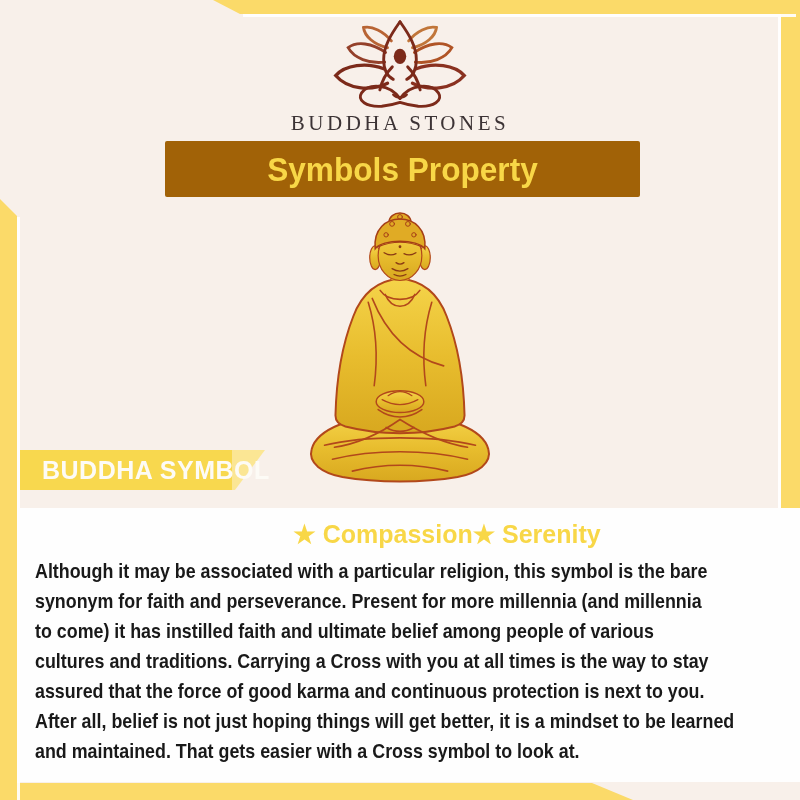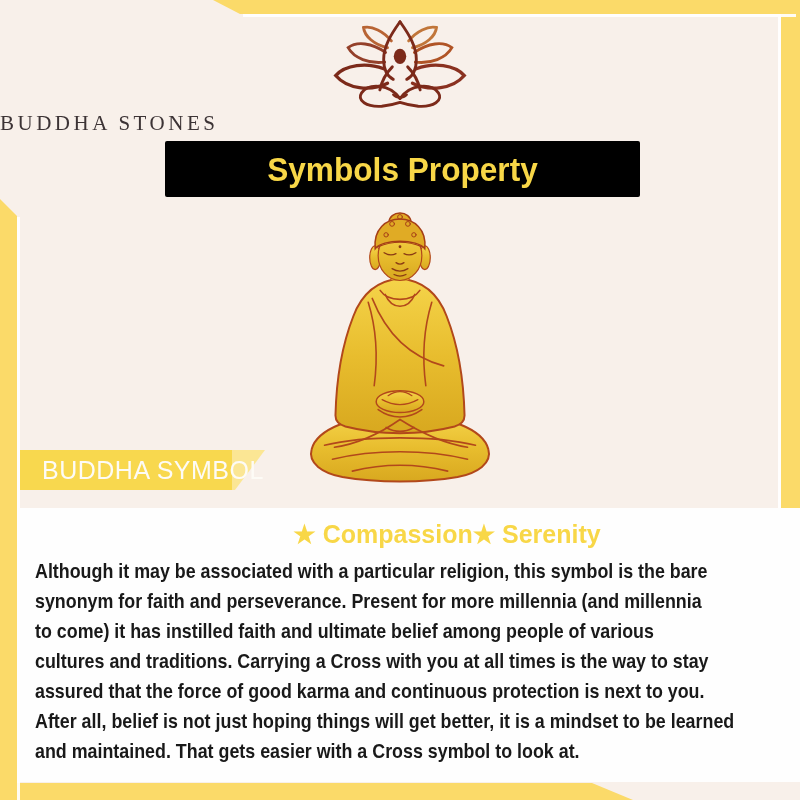--- a/index.html
+++ b/index.html
@@ -20,39 +20,39 @@
     clip-path:polygon(0 0,100% 17px,100% 100%,0 100%);}
   .bottom-bar{left:0;top:783px;width:633px;height:17px;
     clip-path:polygon(0 0,592px 0,100% 100%,0 100%);}
   .sep{background:rgba(255,255,255,.92);}
   .sep-h{left:243px;top:14px;width:553px;height:3px;}
   .sep-v{left:778px;top:17px;width:3px;height:538px;}
   .sep-vl{left:17px;top:217px;width:3px;height:583px;}
 
   
   .logo{left:305px;top:16px;width:190px;height:96px;}
-  .brand{left:0;top:110px;width:800px;height:26px;text-align:left;
+  .brand{left:0;top:110px;width:800px;height:26px;text-align:center;
     font-family:"Liberation Serif",serif;font-size:21px;letter-spacing:3.5px;
     color:#3c3335;line-height:26px;}
 
   
-  .title-box{left:165px;top:141px;width:475px;height:56px;background:#000000;border-radius:2px;}
+  .title-box{left:165px;top:141px;width:475px;height:56px;background:#a16207;border-radius:2px;}
   .title-text{width:100%;height:100%;display:flex;align-items:center;justify-content:center;
     font-size:34px;font-weight:bold;color:#f8d747;transform:scaleX(.93);}
 
   
   .statue{left:288px;top:211px;width:224px;height:278px;}
 
   
   .badge-main{left:20px;top:450px;width:225px;height:40px;background:#f8d84e;
     clip-path:polygon(0 0,100% 0,94.5% 100%,0 100%);}
   .badge-fold{left:232px;top:450px;width:33px;height:40px;background:#fbe694;
     clip-path:polygon(0 0,100% 0,3px 100%,0 100%);}
   .badge-label{left:42px;top:450px;height:40px;line-height:40px;
-    font-size:25px;font-weight:normal;color:#fdfbf6;letter-spacing:.5px;}
+    font-size:25px;font-weight:bold;color:#fdfbf6;letter-spacing:.5px;}
 
   
   .panel{left:18px;top:508px;width:782px;height:274px;background:#fefefe;}
   .props-heading{left:0;top:520px;width:800px;text-align:center;
     font-size:25px;font-weight:bold;color:#f8d747;margin-left:47px;}
   .para{left:35px;top:556px;width:900px;}
   .para .line{font-size:21px;font-weight:bold;color:#191919;line-height:30px;
     white-space:nowrap;transform:scaleX(.85);transform-origin:left center;}
 </style>
 </head>

